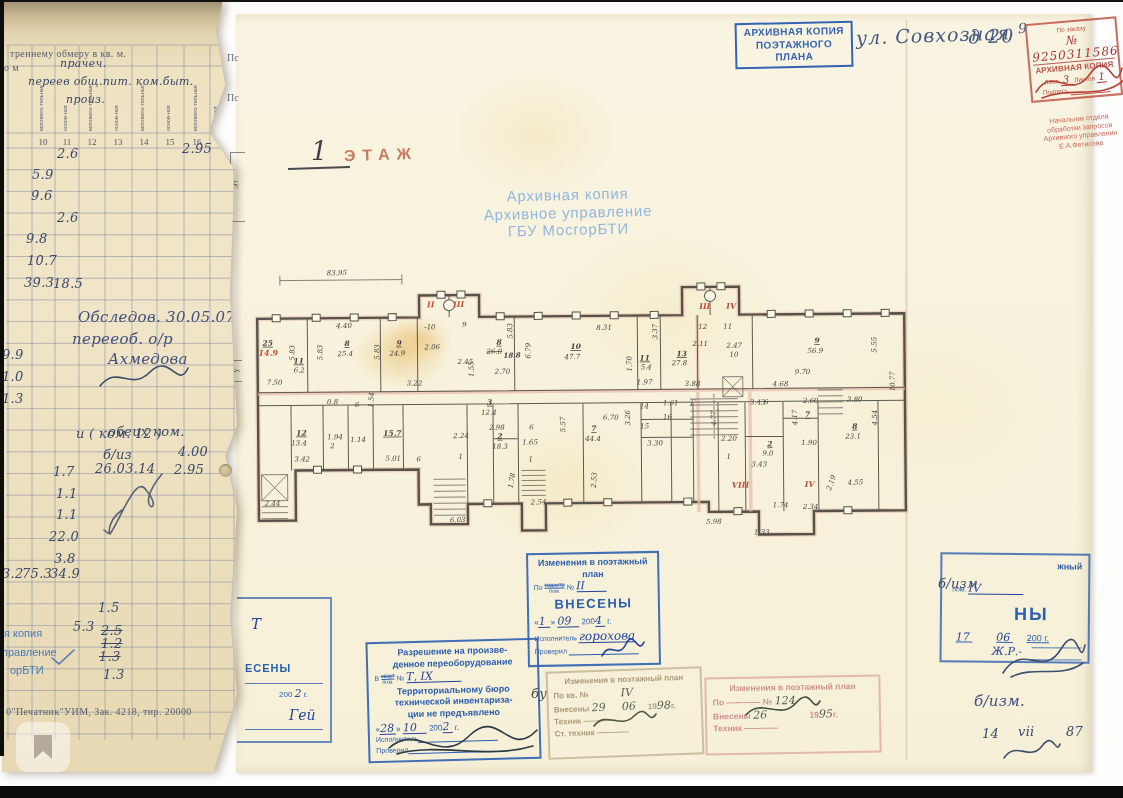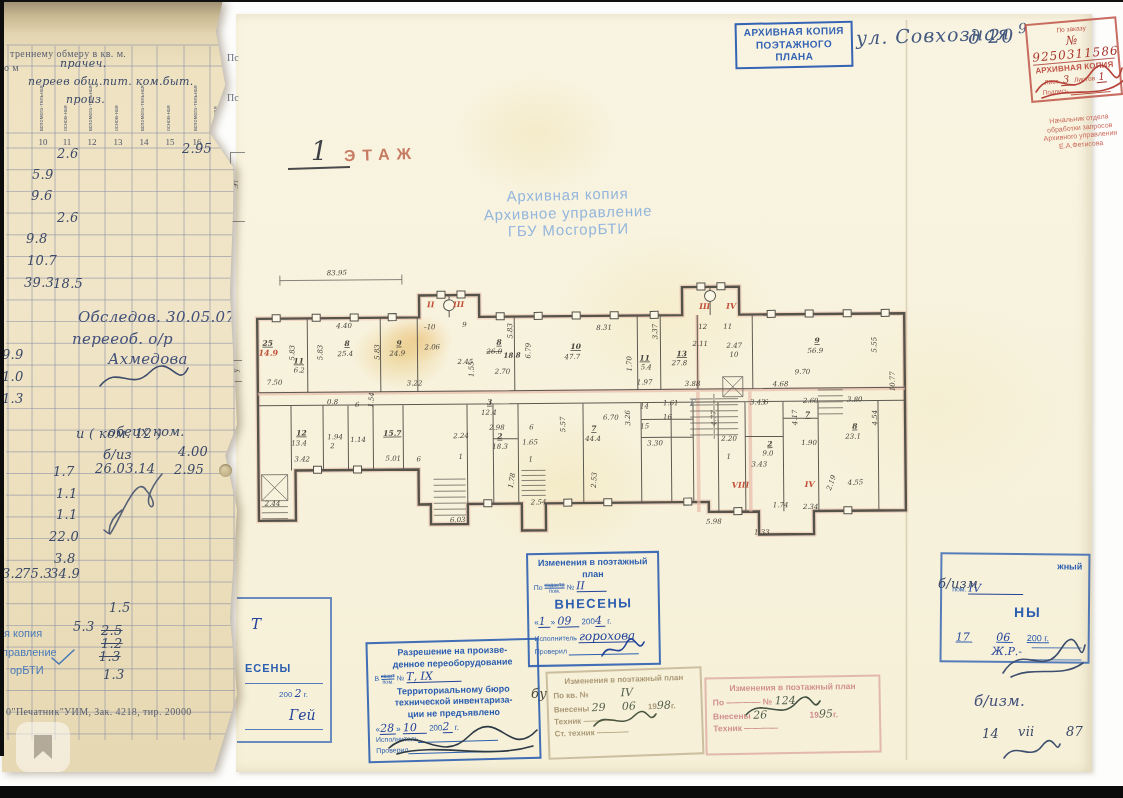--- a/index.html
+++ b/index.html
@@ -428,21 +428,21 @@
   <svg class="abs sq" style="left:740px;top:695px;" width="85" height="30">
     <path d="M6,20 C22,2 40,26 56,8 S72,20 80,6" stroke="#41503f"></path>
   </svg>
 
   <div id="stampE" class="abs bluestamp">
     <div class="abs" style="right:6px;top:6px;">жный</div>
     <div class="abs tiny" style="left:10px;top:28px;">
       <span>пом.</span>
       <span class="bh u" style="min-width:55px;">IV</span>
     </div>
-    <div class="abs" style="left:72px;top:48px;font-size:14px;letter-spacing:2px;">НЫ</div>
+    <div class="abs" style="left:72px;top:48px;font-size:18px;letter-spacing:2px;">НЫ</div>
     <div class="abs" style="left:14px;top:76px;font-weight:normal;font-size:9px;text-decoration:underline;">
       <span class="bh">17</span>
       <span class="bh" style="margin-left:24px;">06</span>
       <span style="margin-left:14px;">200</span>
       <span>г.</span>
     </div>
     <div class="abs bh" style="left:50px;top:90px;">Ж.Р.-</div>
     <div class="eln" style="left:90px;top:92px;width:50px;"></div>
     <div class="eln" style="left:90px;top:104px;width:50px;"></div>
   </div>
@@ -561,21 +561,21 @@
           <span class="hw " style="left: 51px; top: 464px;">1.7</span>
           <span class="hw " style="left: 93px; top: 461px;">26.03.14</span>
           <span class="hw " style="left: 172px; top: 462px;">2.95</span>
           <span class="hw " style="left: 54px; top: 486px;">1.1</span>
           <span class="hw " style="left: 54px; top: 507px;">1.1</span>
           <span class="hw " style="left: 47px; top: 529px;">22.0</span>
           <span class="hw " style="left: 52px; top: 551px;">3.8</span>
           <span class="hw " style="left: 0px; top: 566px;">3.2</span>
           <span class="hw " style="left: 20px; top: 566px;">75.3</span>
           <span class="hw " style="left: 48px; top: 566px;">34.9</span>
-          <span class="hw " style="left: 96px; top: 600px; margin-left: 11px;">1.5</span>
+          <span class="hw " style="left: 96px; top: 600px;">1.5</span>
           <span class="hw " style="left: 71px; top: 619px;">5.3</span>
           <span class="hw struck" style="left: 99px; top: 623px;">2.5</span>
           <span class="hw struck" style="left: 99px; top: 636px;">1.2</span>
           <span class="hw struck" style="left: 97px; top: 649px;">1.3</span>
           <span class="hw " style="left: 101px; top: 667px;">1.3</span>
           <span class="hw  sm" style="left: 58px; top: 57px;">прачеч.</span>
           <span class="hw  sm" style="left: 26px; top: 75px;">переев общ.пит. ком.быт.</span>
           <span class="hw  sm" style="left: 64px; top: 93px;">произ.</span>
           <span class="bluefrag" style="position: absolute; left: 2px; top: 627px;">я копия</span>
           <span class="bluefrag" style="position: absolute; left: 0px; top: 646px;">правление</span>

